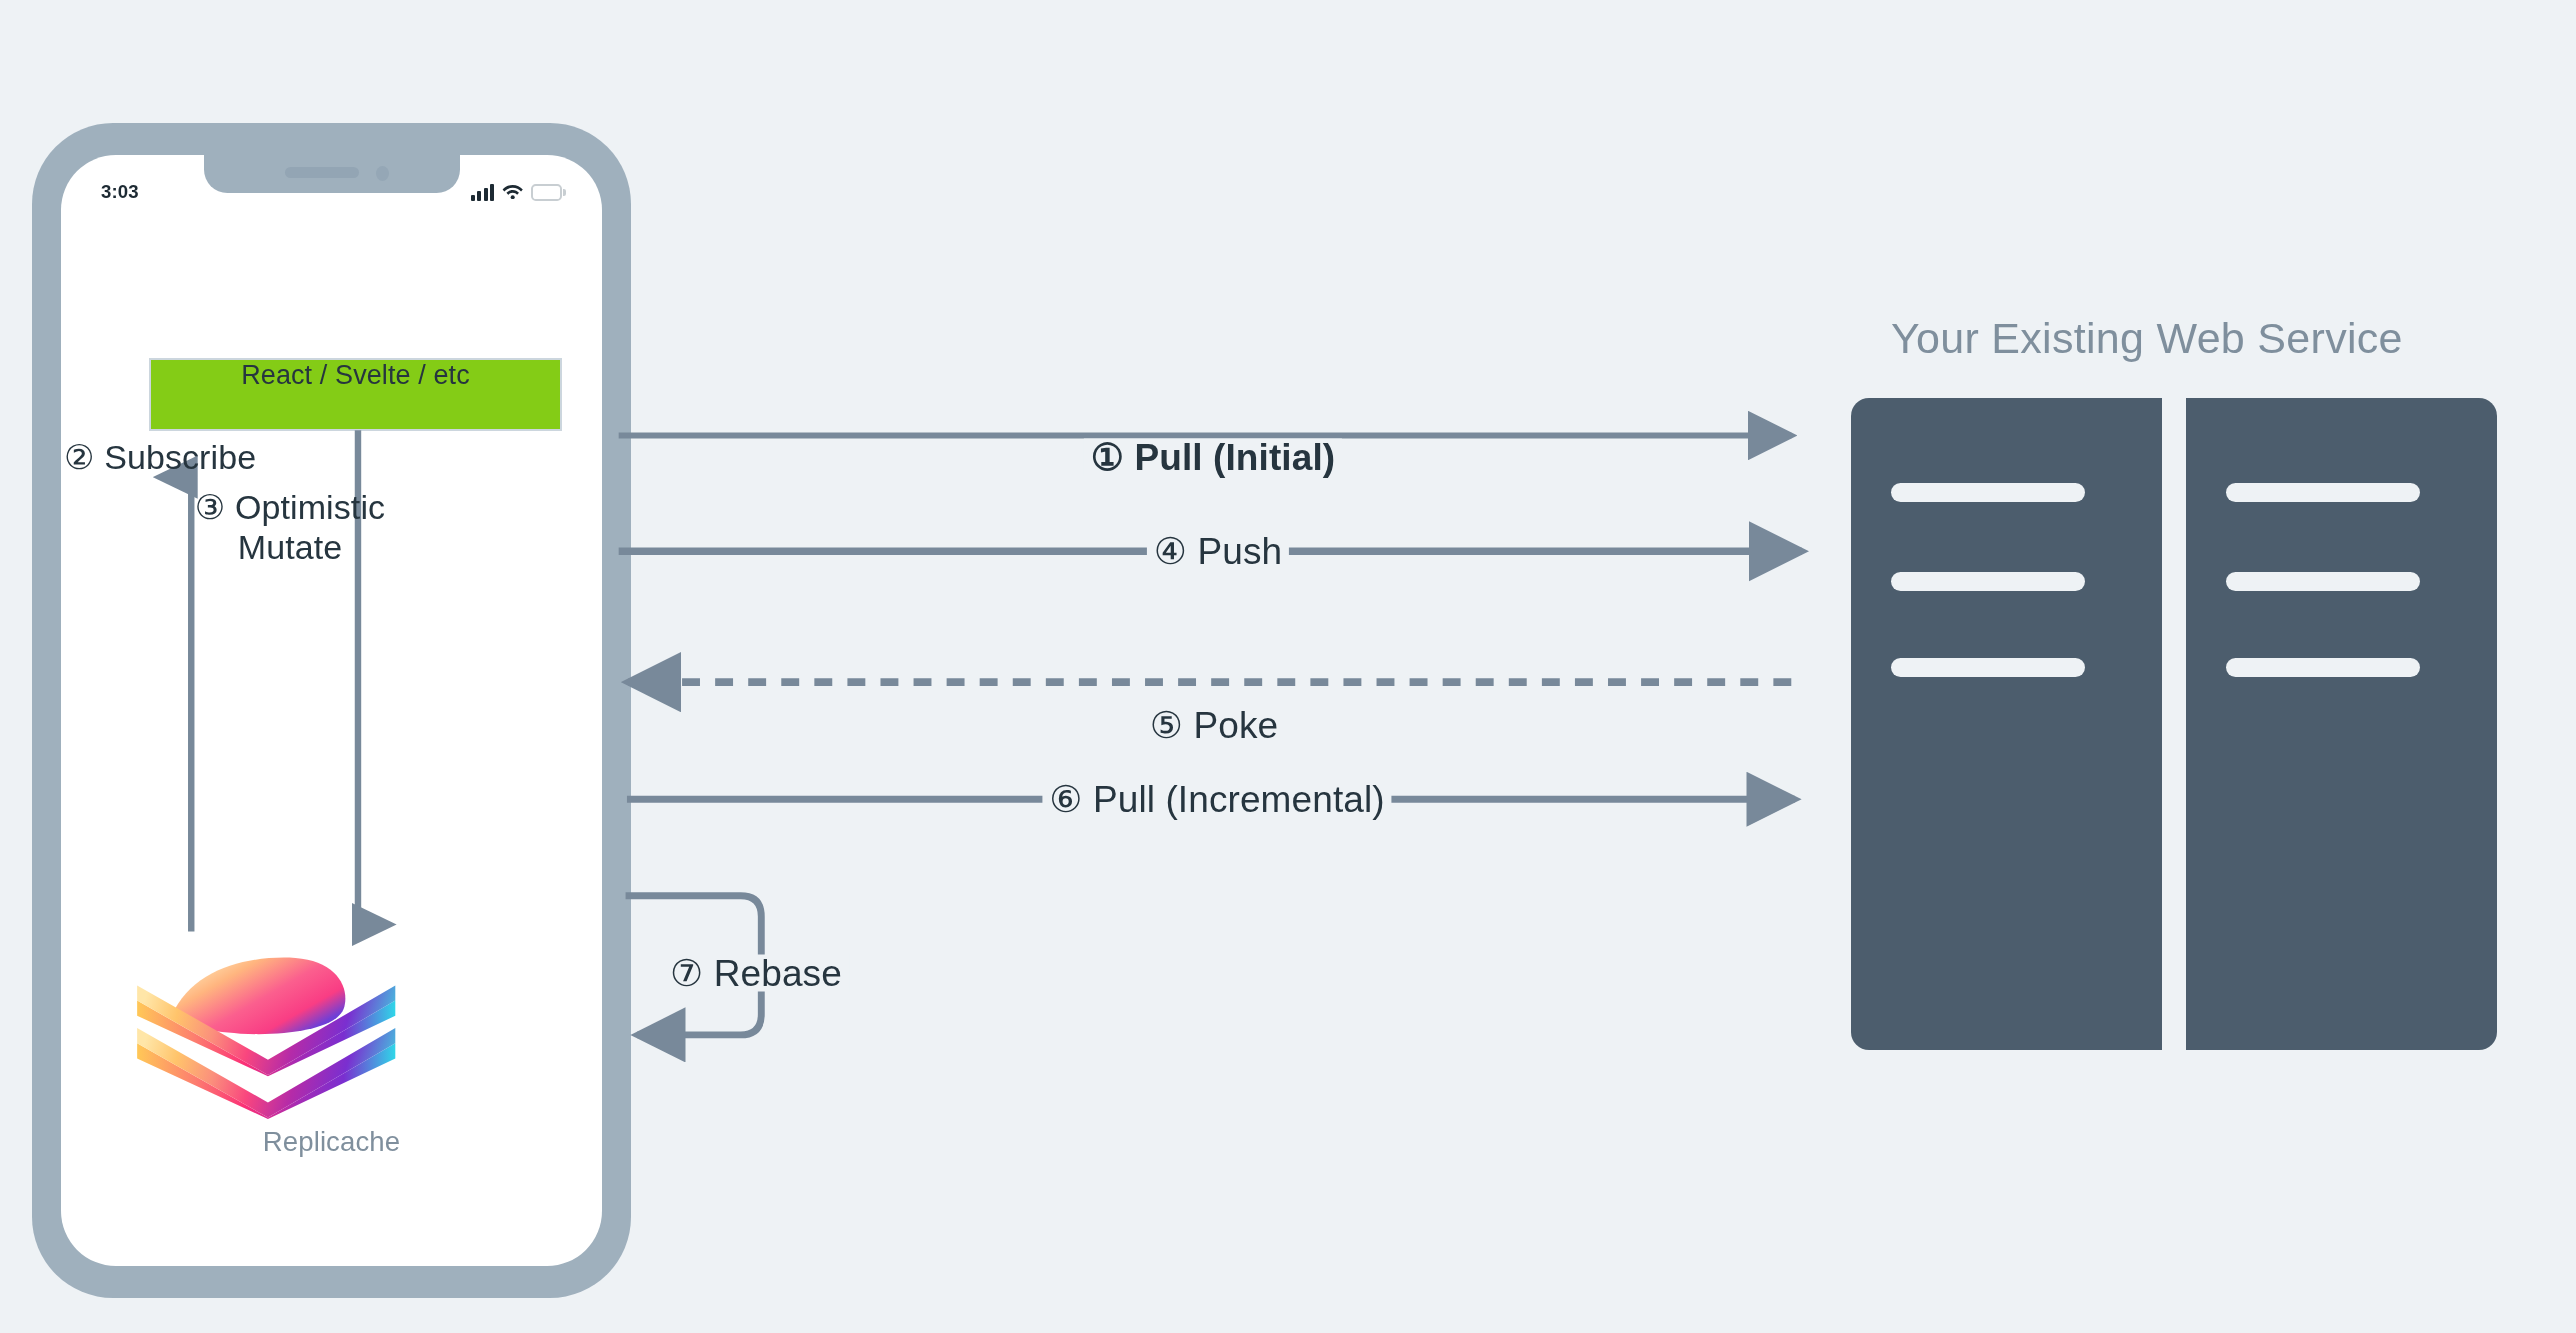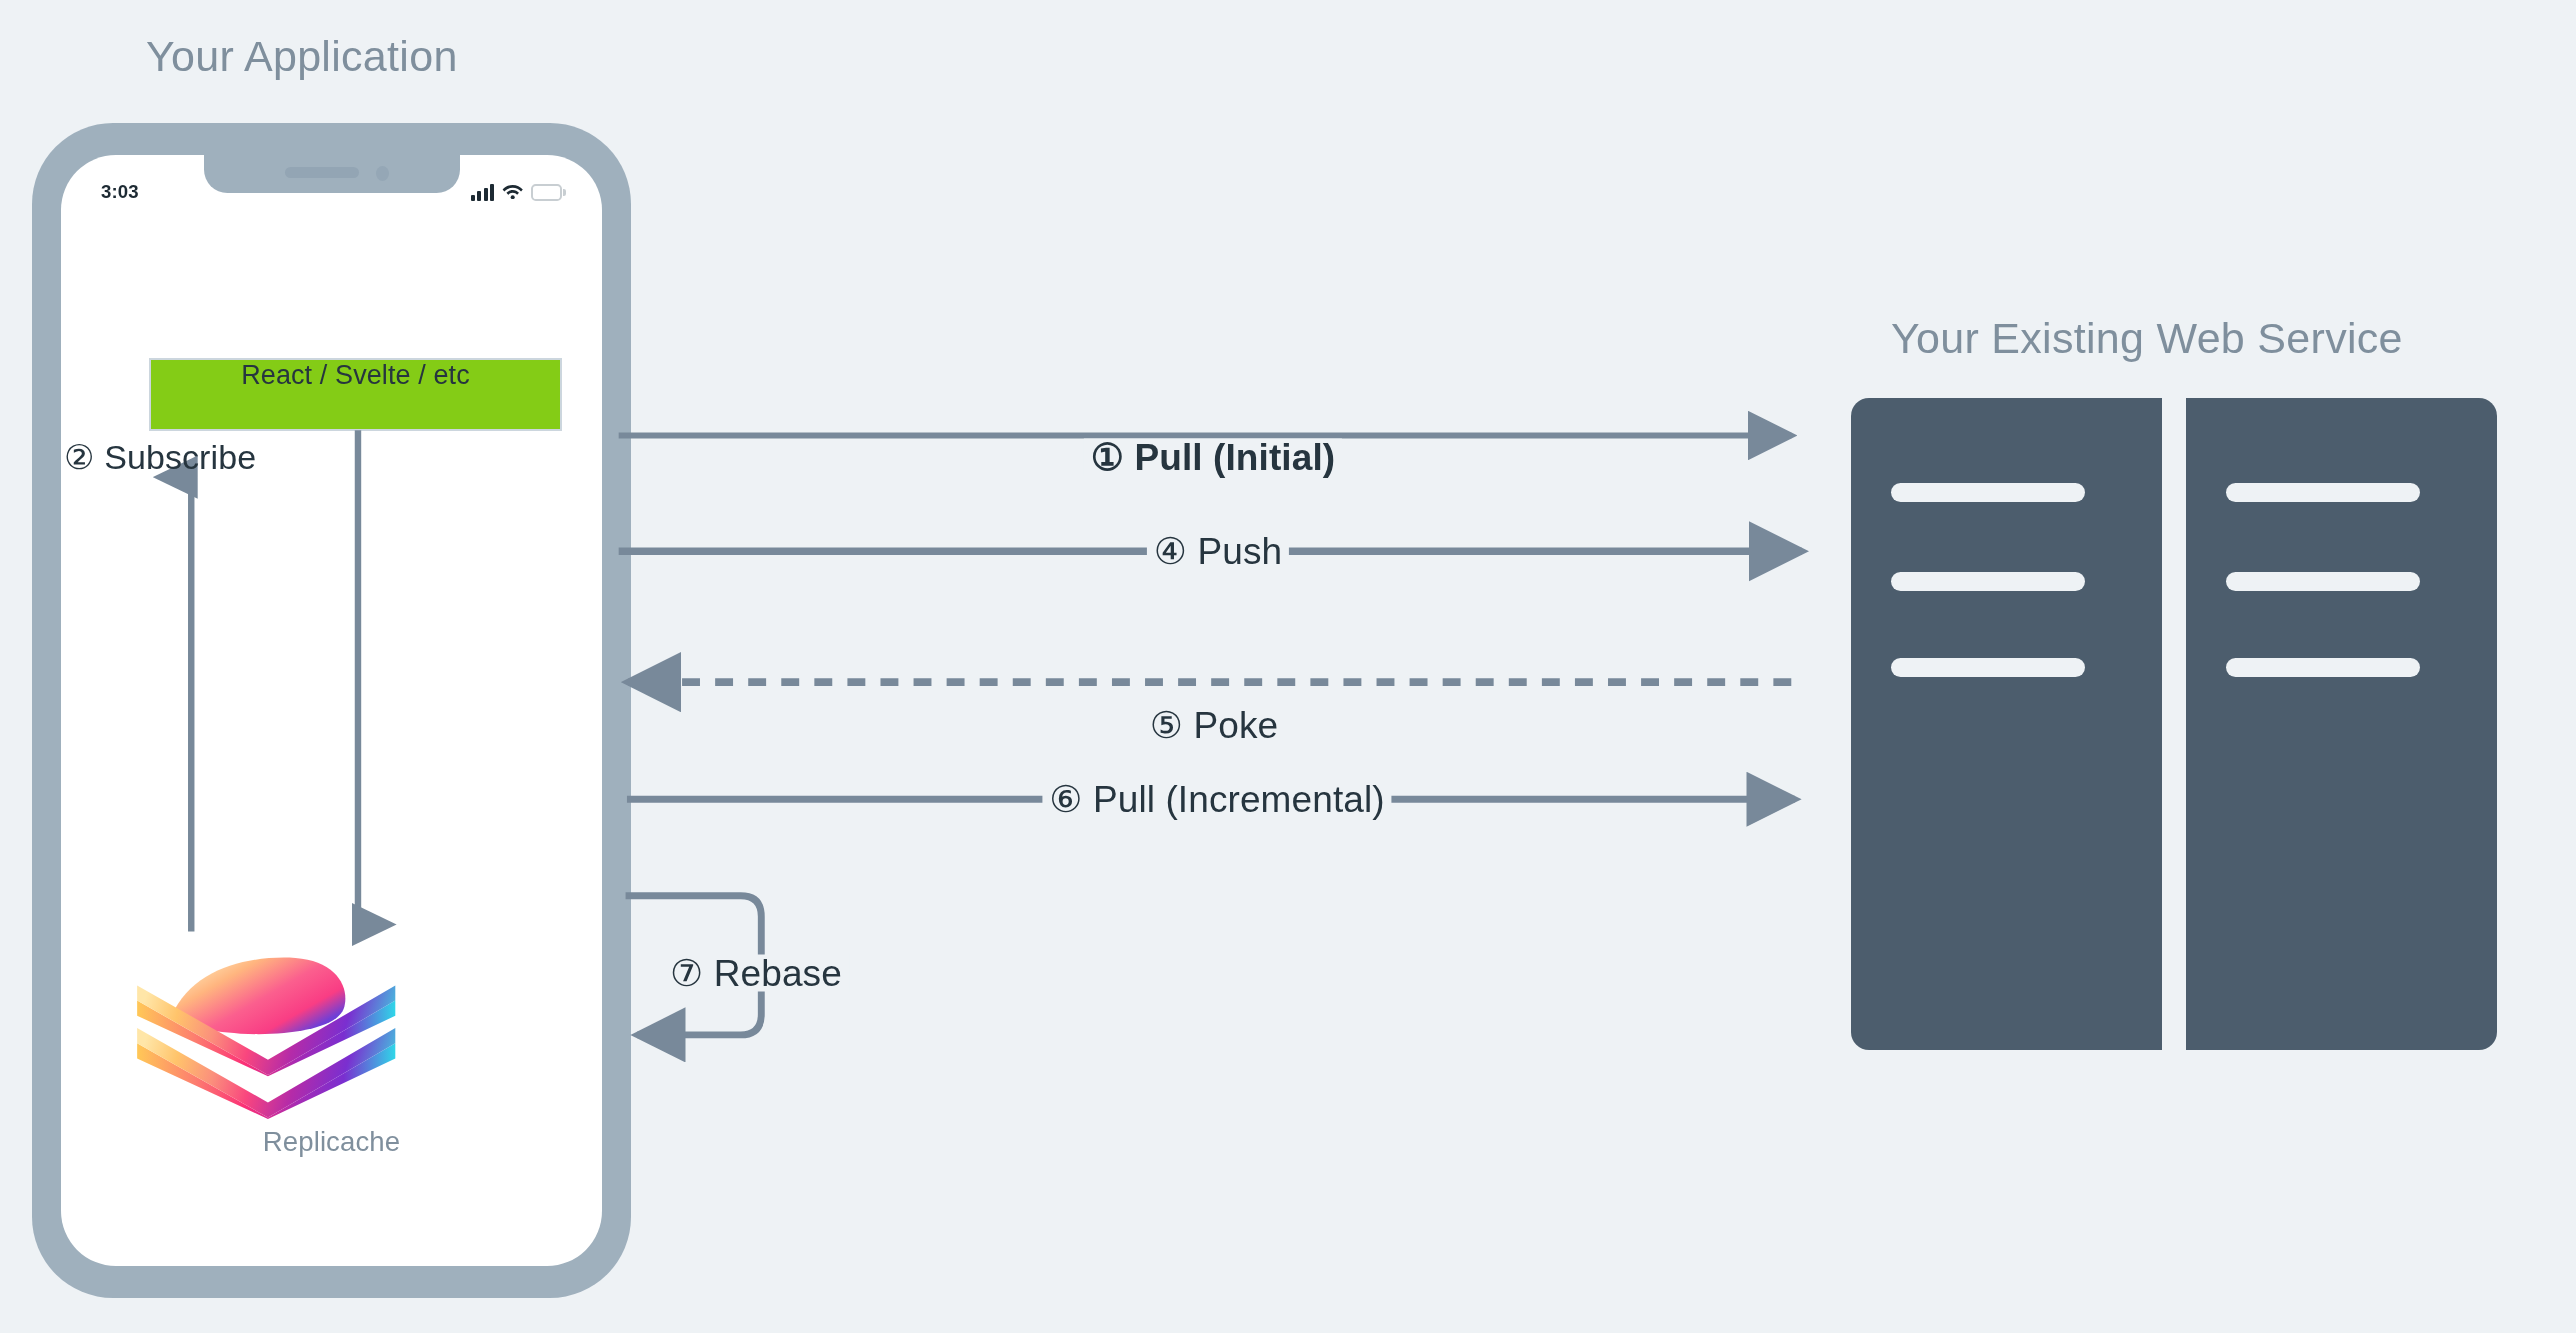--- a/index.html
+++ b/index.html
@@ -218,21 +218,20 @@
   }
   .server-bar.b1 { top: 85px; }
   .server-bar.b2 { top: 174px; }
   .server-bar.b3 { top: 260px; }
 </style>
 </head>
 <body>
 
 <div id="stage">
 
-  <div class="section-title" id="app-title">Your Application</div>
 
   <div class="section-title" id="service-title">Your Existing Web Service</div>
 
   <div id="phone">
     <div id="phone-screen">
 
       <div id="notch">
         <div id="notch-speaker"></div>
         <div id="notch-camera"></div>
       </div>
@@ -273,20 +272,24 @@
           </marker>
         </defs>
 
         <line x1="182" y1="1128" x2="182" y2="468" stroke="#78899a" stroke-width="9" marker-end="url(#ph-up)"></line>
 
         <line x1="415" y1="400" x2="415" y2="1118" stroke="#78899a" stroke-width="9" marker-end="url(#ph-down)"></line>
       </svg>
 
       <div class="step-label" id="label-subscribe">② Subscribe</div>
 
+      <div class="step-label" id="label-mutate">
+        <span>③ Optimistic</span><br>
+        <span>Mutate</span>
+      </div>
 
       <svg id="replicache-logo" viewBox="0 0 390 260">
         <defs>
           <linearGradient id="rcGrad" x1="0" y1="0.45" x2="1" y2="0.55">
             <stop offset="0%" stop-color="#ffe6a8"></stop>
             <stop offset="14%" stop-color="#ffc46b"></stop>
             <stop offset="30%" stop-color="#fb8f7c"></stop>
             <stop offset="45%" stop-color="#f9467e"></stop>
             <stop offset="62%" stop-color="#b52ba8"></stop>
             <stop offset="80%" stop-color="#7a2fd0"></stop>

